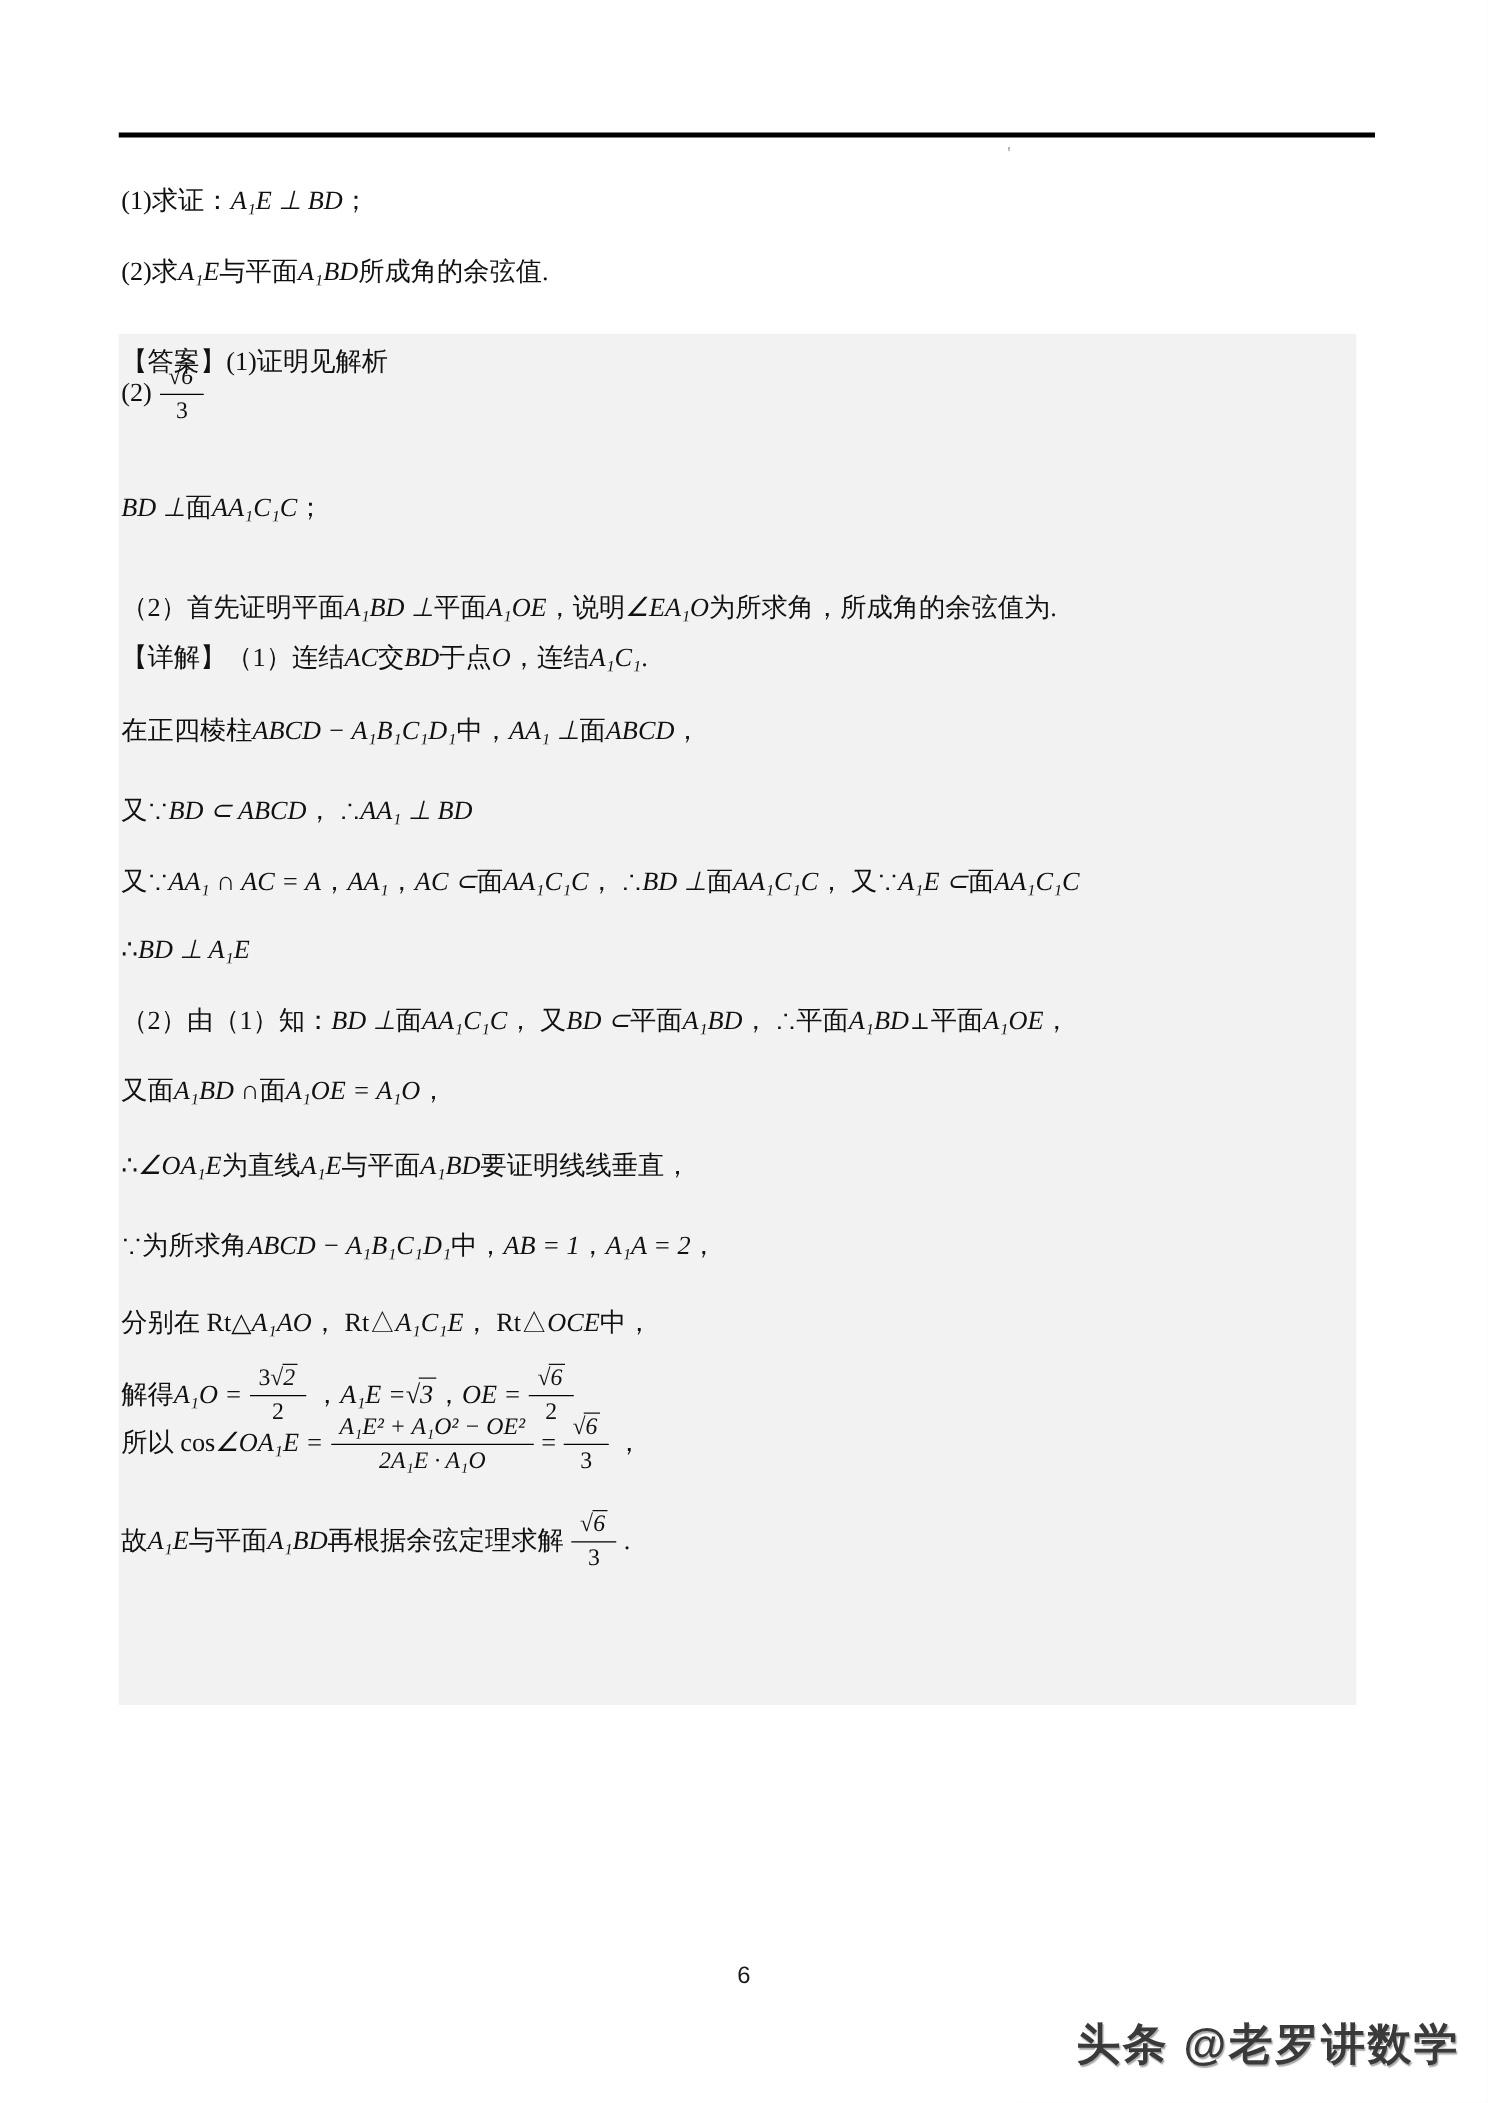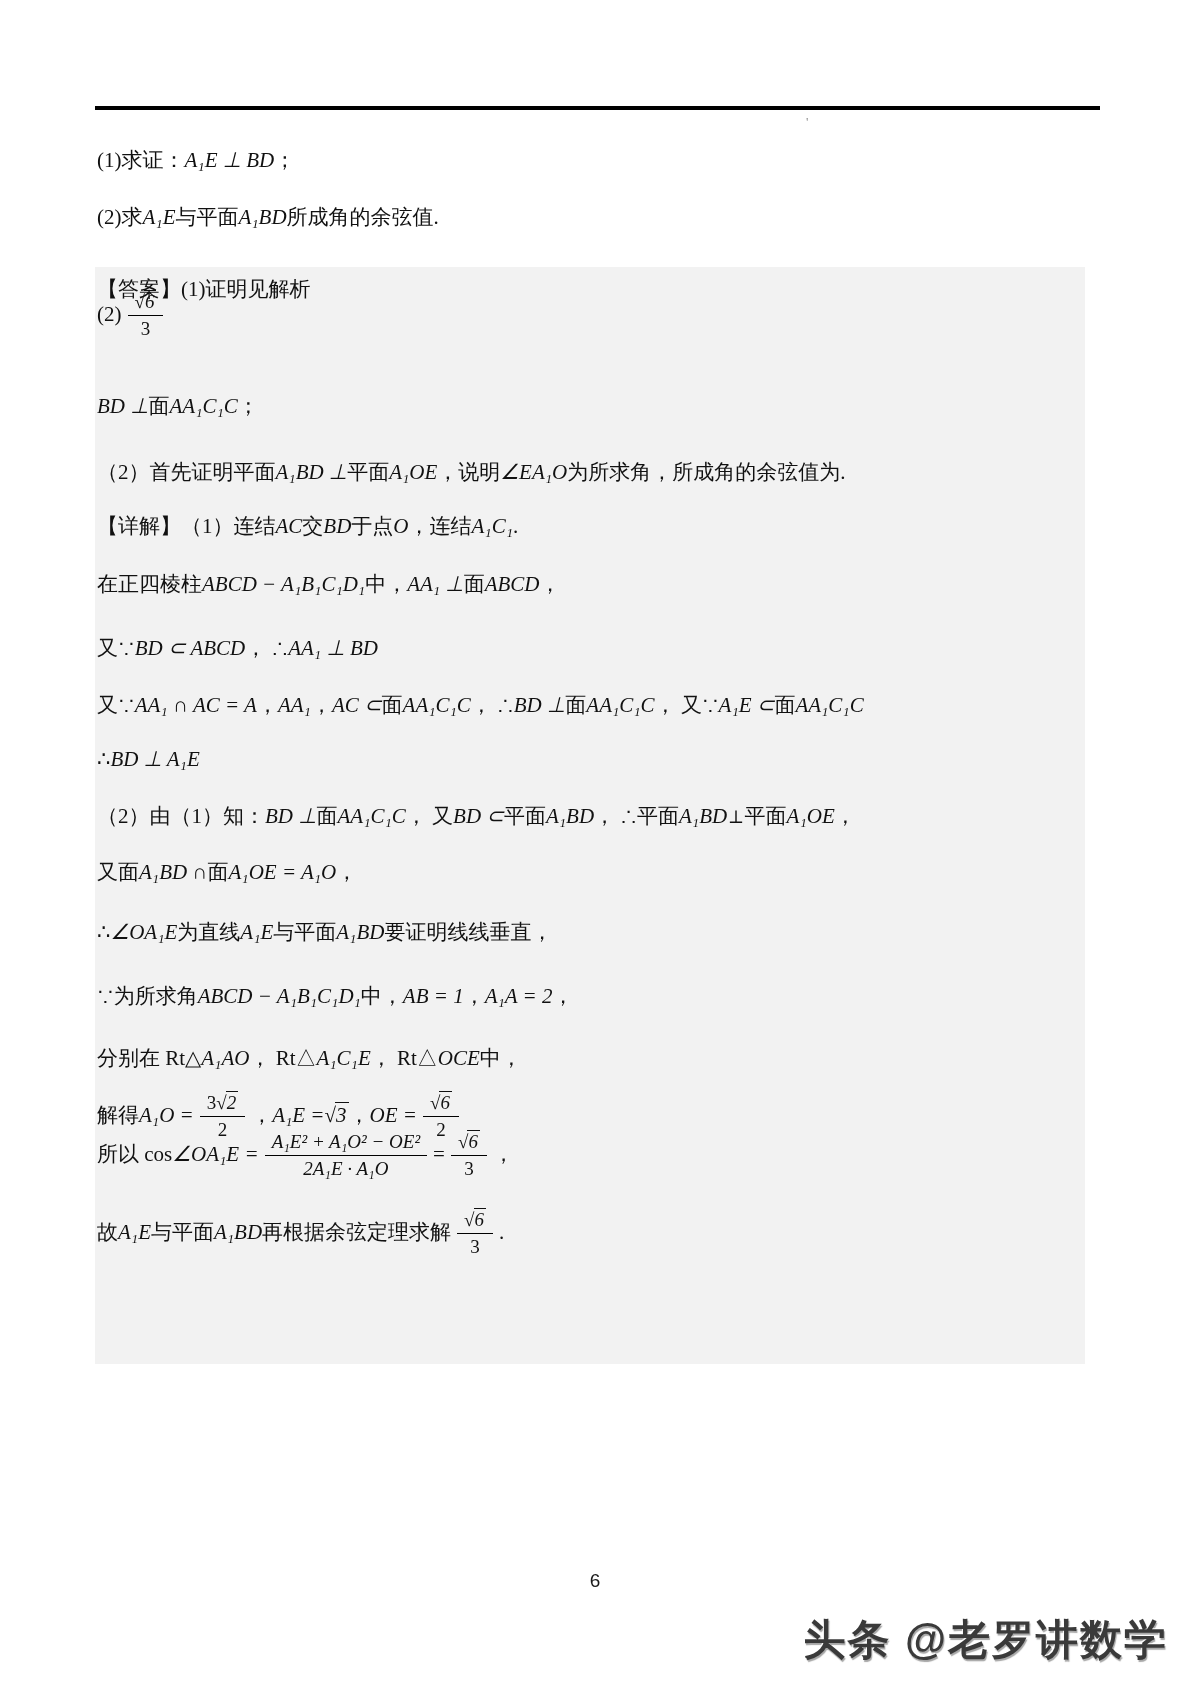--- a/index.html
+++ b/index.html
@@ -9,21 +9,21 @@
   .stray{position:absolute;left:806px;top:114px;font-size:13px;color:#8a8a8a;}
   .answer-box{position:absolute;left:95px;top:267px;width:990px;height:1097px;background:#f2f2f2;}
   #content{position:absolute;left:0;top:0;width:100%;height:100%;padding-left:19px;}
   #content .para{position:absolute;left:97px;display:flex;align-items:center;height:30px;
                  white-space:nowrap;font-size:21px;line-height:1.2;}
   .para:nth-child(1){top:146px}
   .para:nth-child(2){top:203px}
   .para:nth-child(3){top:275px}
   .para:nth-child(4){top:300px;height:68px}
   .para:nth-child(5){top:392px}
-  .para:nth-child(6){top:458px}
+  .para:nth-child(6){top:472px}
   .para:nth-child(7){top:512px}
   .para:nth-child(8){top:570px}
   .para:nth-child(9){top:634px}
   .para:nth-child(10){top:691px}
   .para:nth-child(11){top:745px}
   .para:nth-child(12){top:802px}
   .para:nth-child(13){top:858px}
   .para:nth-child(14){top:918px}
   .para:nth-child(15){top:982px}
   .para:nth-child(16){top:1044px}
@@ -34,21 +34,21 @@
   .cn{font-style:normal;}
   .m{font-family:"Liberation Serif",serif;font-style:italic;}
   .sq .rad{border-top:1.5px solid currentColor;padding:0 2px 0 1px;margin-left:-1px;}
   .frac{display:inline-flex;flex-direction:column;align-items:center;vertical-align:middle;
         margin:0 6px;font-size:19px;line-height:1.15;}
   .frac .num{padding:0 7px 2px;border-bottom:1.4px solid #000;display:inline-flex;align-items:center;}
   .frac .den{padding-top:2px;display:inline-flex;align-items:center;}
   .page-num{position:absolute;left:0;top:1570px;width:100%;text-align:center;
             font-family:"Liberation Sans",sans-serif;font-size:19px;color:#1a1a1a;}
   .watermark{position:absolute;right:22px;top:1612px;font-family:"Liberation Sans",sans-serif;
-             font-weight:bold;font-size:42px;letter-spacing:2px;color:#3a3a3a;
+             font-weight:bold;font-size:35px;letter-spacing:2px;color:#3a3a3a;
              text-shadow:-1px -1px 0 rgba(255,255,255,0.9), 1px 2px 1px rgba(0,0,0,0.35);}
 </style>
 </head>
 <body>
 
 <div class="page">
   <div class="top-rule"></div>
   <span class="stray">'</span>
   <div class="answer-box"></div>
   <div id="content">

